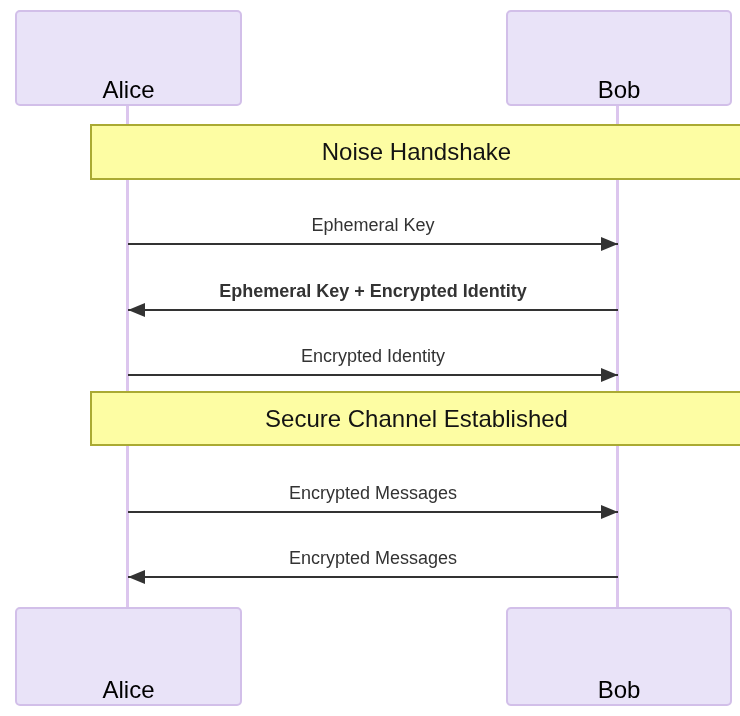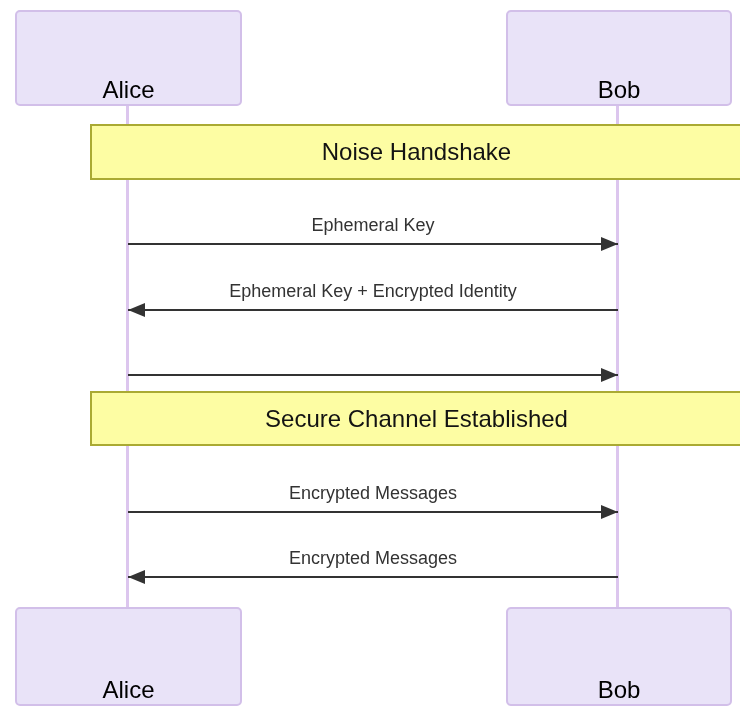--- a/index.html
+++ b/index.html
@@ -65,21 +65,21 @@
   .msg-label {
     position: absolute;
     left: 128px;
     width: 490px;
     text-align: center;
     font-size: 18px;
     line-height: 26px;
     color: #333333;
   }
   .msg-label-1 { top: 212px; }
-  .msg-label-2 { top: 278px; }
+  .msg-label-2 { top: 278px; font-weight: bold; }
   .msg-label-3 { top: 343px; }
   .msg-label-4 { top: 480px; }
   .msg-label-5 { top: 545px; }
 
   .msg-arrow {
     position: absolute;
     left: 128px;
     width: 490px;
     height: 2px;
     background: #333333;
@@ -129,20 +129,21 @@
   <div class="msg-label msg-label-1">Ephemeral Key</div>
   <div class="msg-arrow msg-arrow-1">
     <span class="arrowhead right"></span>
   </div>
 
   <div class="msg-label msg-label-2">Ephemeral Key + Encrypted Identity</div>
   <div class="msg-arrow msg-arrow-2">
     <span class="arrowhead left"></span>
   </div>
 
+  <div class="msg-label msg-label-3">Encrypted Identity</div>
   <div class="msg-arrow msg-arrow-3">
     <span class="arrowhead right"></span>
   </div>
 
   <div class="note note-2">
     <span>Secure Channel Established</span>
   </div>
 
   <div class="msg-label msg-label-4">Encrypted Messages</div>
   <div class="msg-arrow msg-arrow-4">

